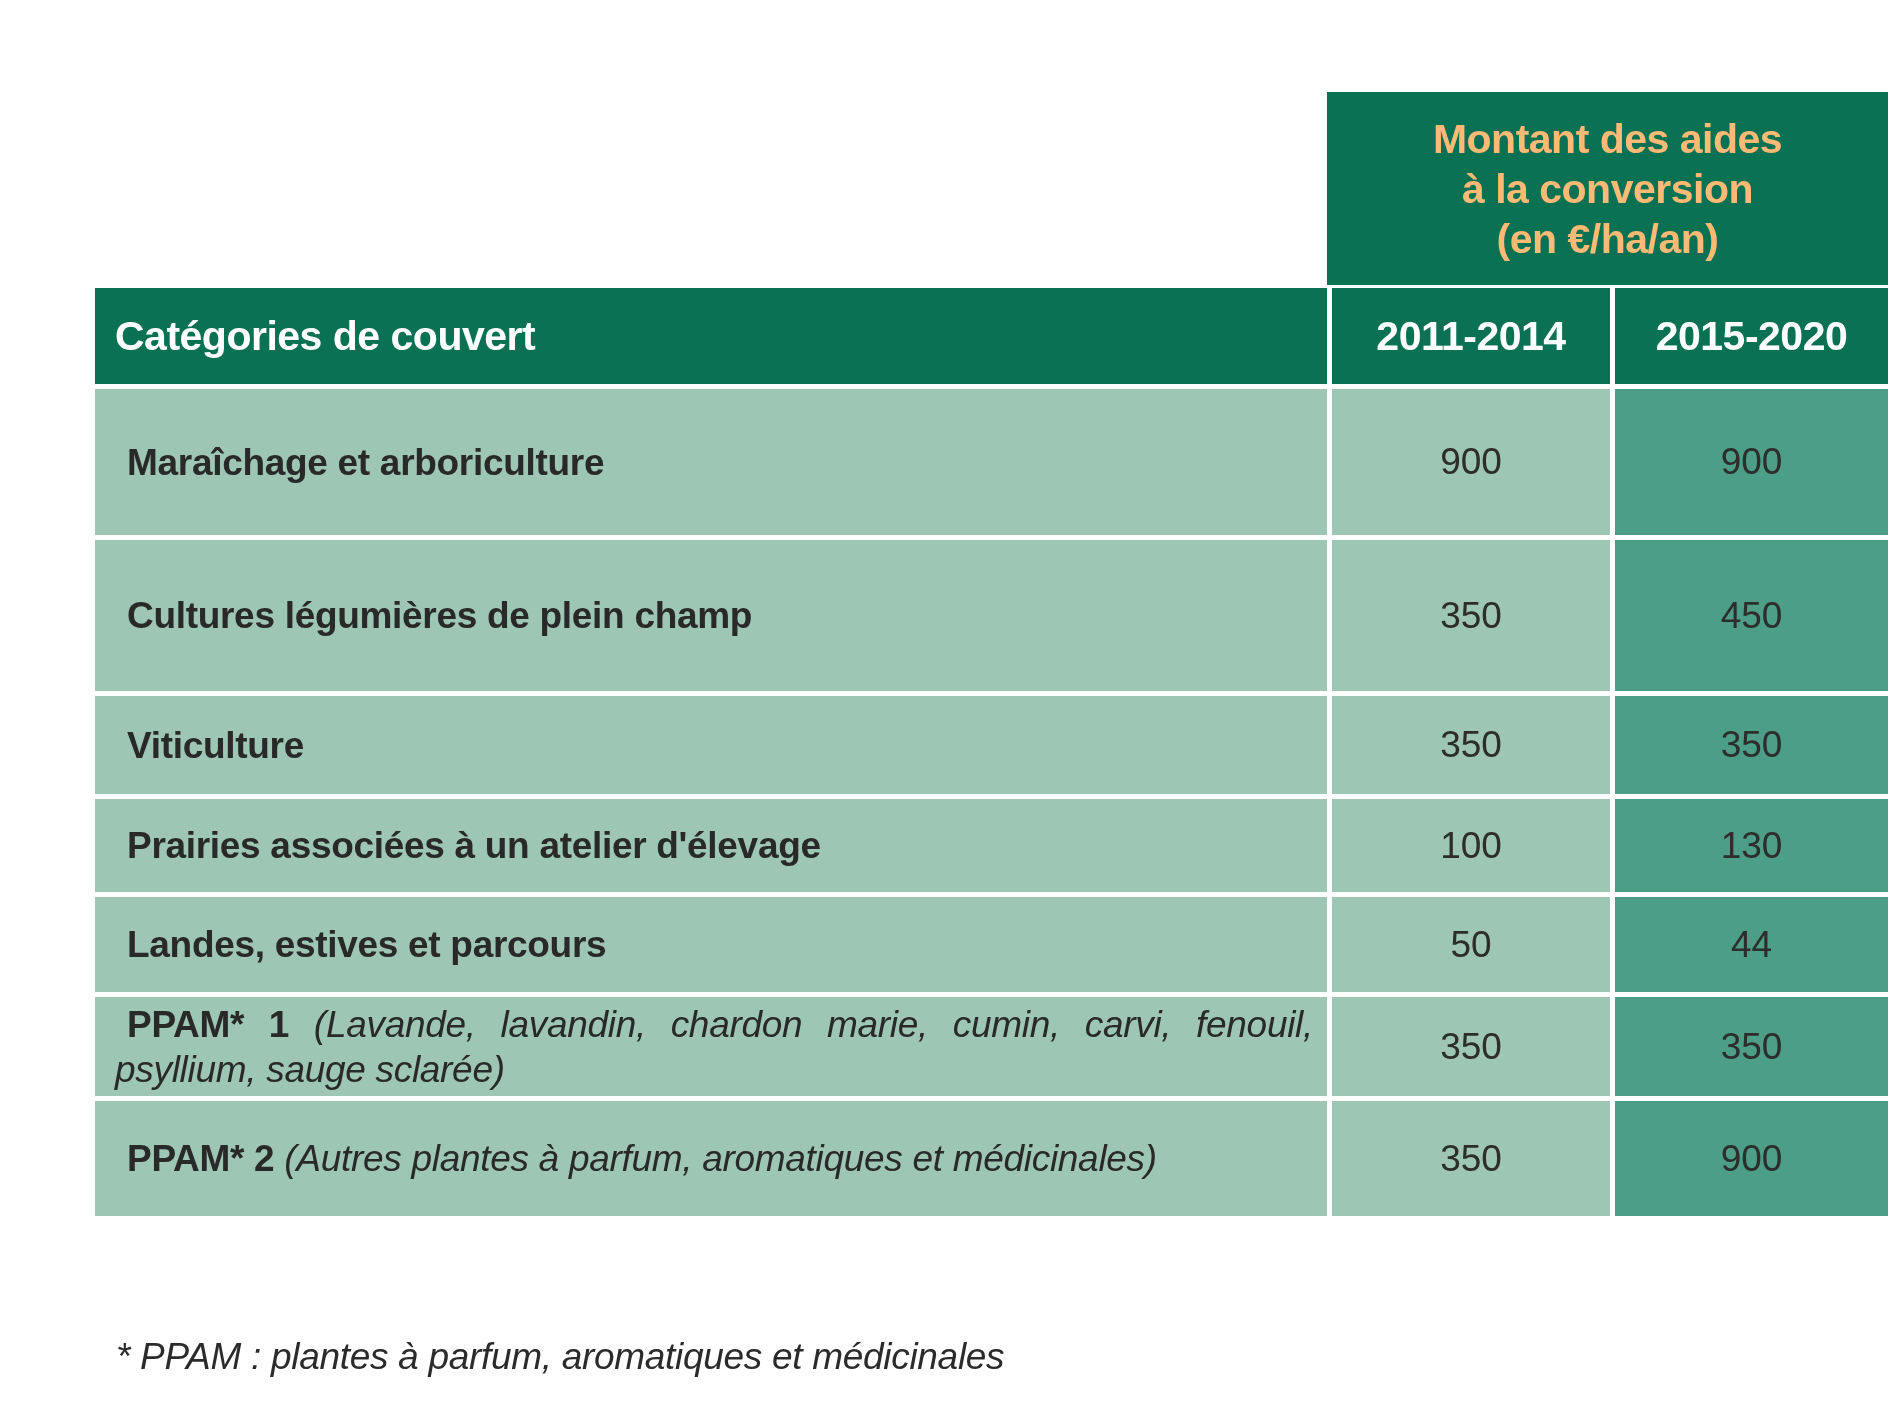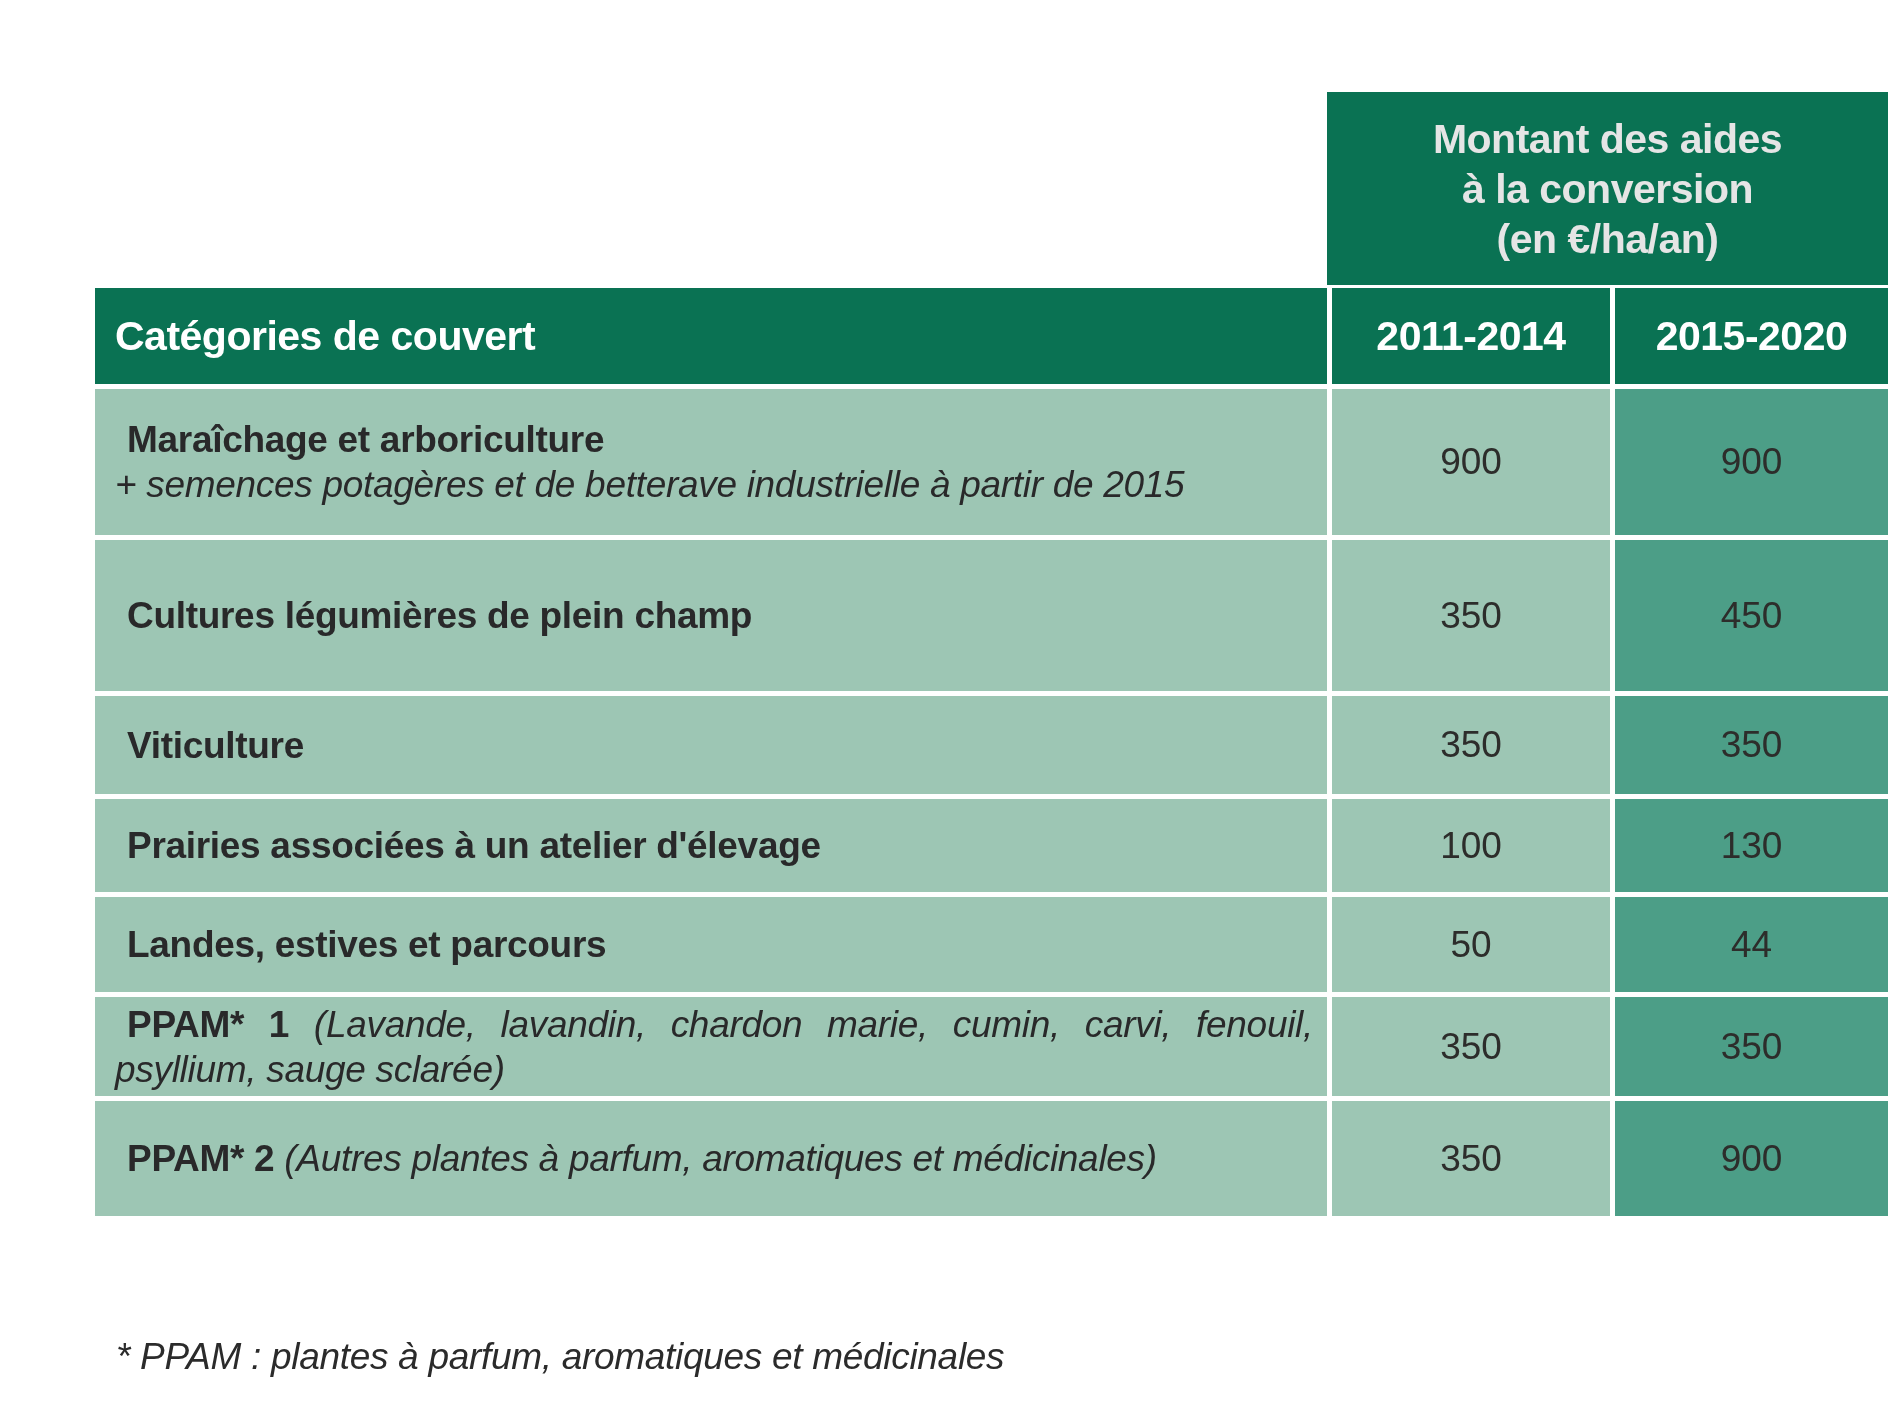--- a/index.html
+++ b/index.html
@@ -3,21 +3,21 @@
 <meta charset="utf-8">
 <style>
   html,body{margin:0;padding:0;}
   body{
     width:1890px;height:1402px;position:relative;background:#ffffff;
     font-family:"Liberation Sans",sans-serif;color:#29292a;overflow:hidden;
   }
   
   .merged-header{
     position:absolute;left:1327px;top:92px;width:561px;height:193px;
-    background:#0a7253;color:#e5e5e5;display:flex;align-items:center;justify-content:center;
+    background:#0a7253;color:#fdba74;display:flex;align-items:center;justify-content:center;
     text-align:center;font-weight:bold;font-size:41px;line-height:50px;white-space:pre-line;
     letter-spacing:-0.5px;
   }
   
   .table{position:absolute;left:95px;top:288px;width:1793px;}
   .grid{display:grid;grid-template-columns:1232px 278px 273px;column-gap:5px;}
   .header-row{height:96px;margin-bottom:5px;}
   .header-row .cell{background:#0a7253;color:#ffffff;font-weight:bold;font-size:41px;letter-spacing:-0.5px;}
   .cell{display:flex;align-items:center;}
   .cell.left{justify-content:flex-start;padding-left:20px;padding-right:14px;}
@@ -58,21 +58,21 @@
 
 <div class="table">
   <div class="grid header-row">
     <div class="cell left">Catégories de couvert</div>
     <div class="cell center">2011-2014</div>
     <div class="cell center">2015-2020</div>
   </div>
   <div class="rows">
   <div class="row">
     <div class="cell cat left">
-      <div class="cat-text"><span class="title">Maraîchage et arboriculture</span><span class="subtitle">+ semences potagères et de betterave industrielle à partir de 2015</span></div>
+      <div class="cat-text"><span class="title">Maraîchage et arboriculture</span></div>
     </div>
     <div class="cell num1 center">900</div>
     <div class="cell num2 center">900</div>
   </div>
 
 
   <div class="row">
     <div class="cell cat left">
       <div class="cat-text"><span class="title">Cultures légumières de plein champ</span></div>
     </div>

